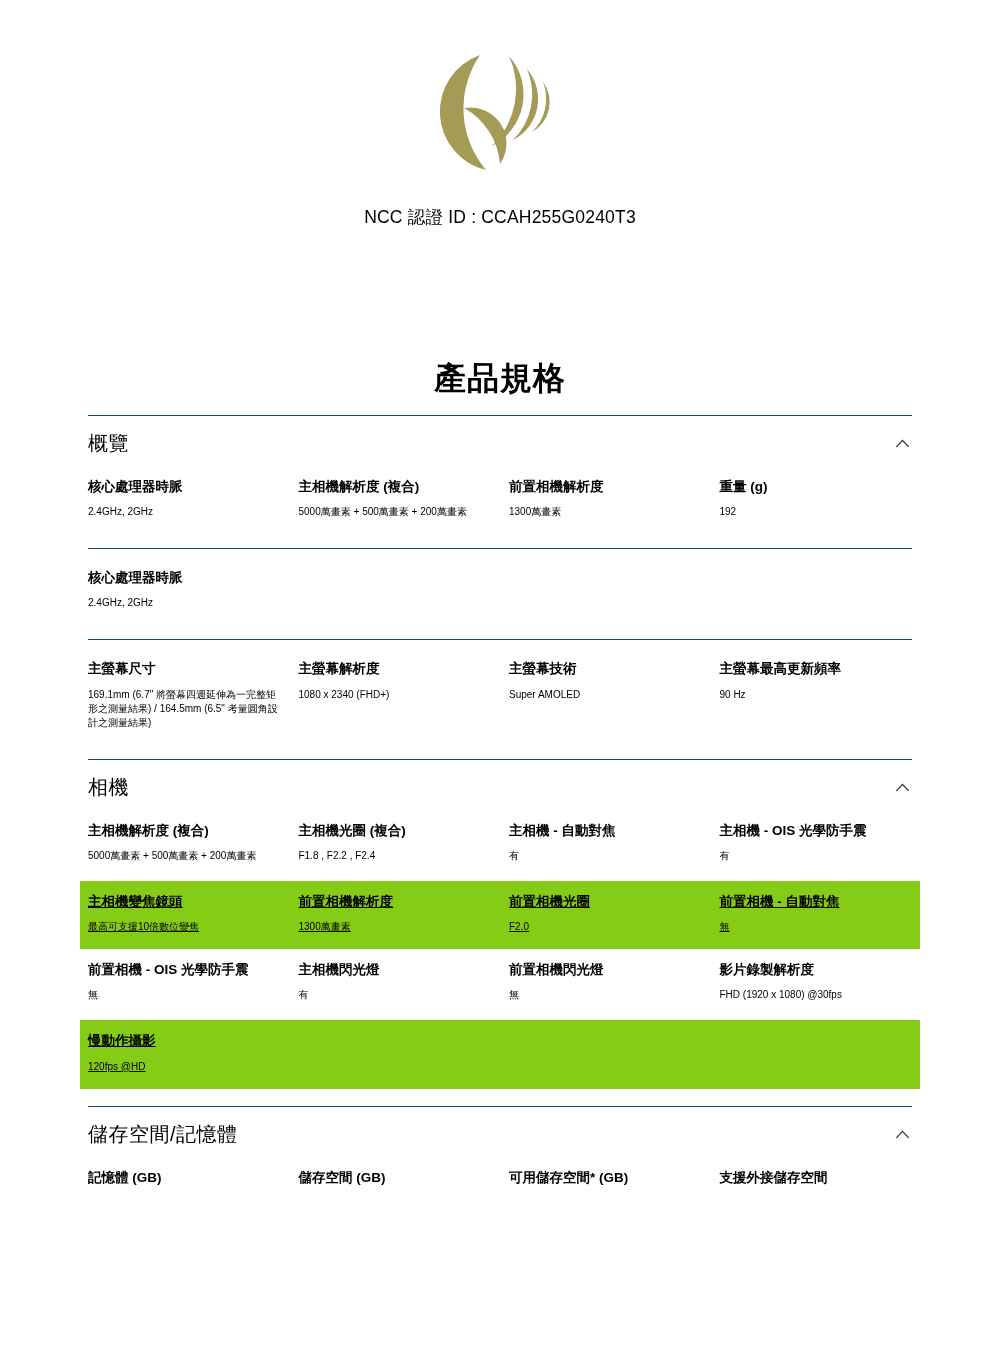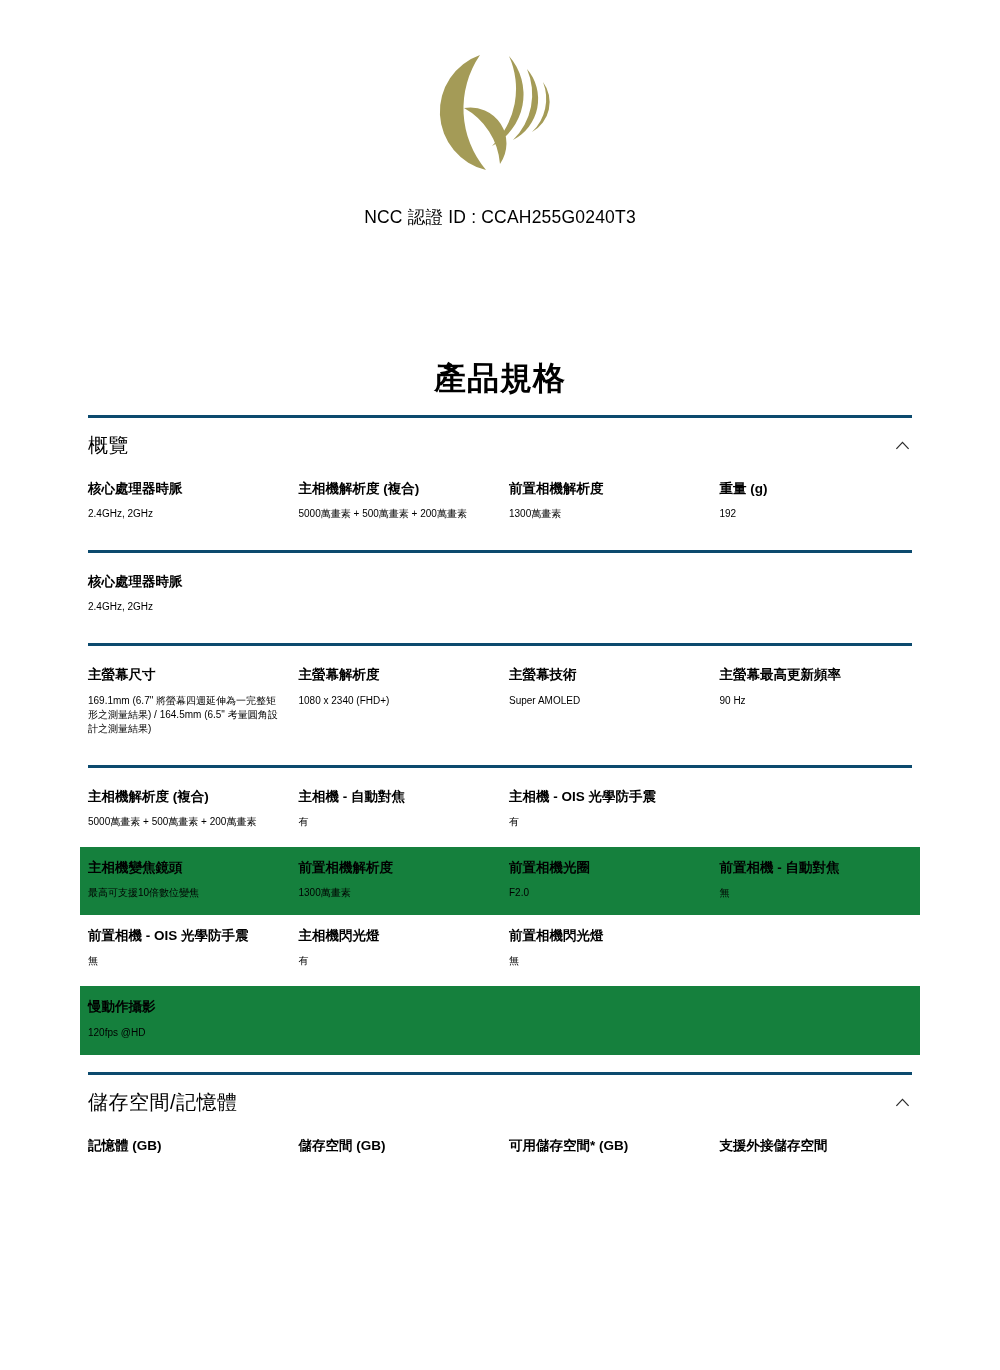--- a/index.html
+++ b/index.html
@@ -19,37 +19,37 @@
   
   .page-title {
     text-align: center;
     font-size: 32px;
     font-weight: 700;
     margin: 128px 0 14px 0;
     letter-spacing: 1px;
   }
 
   
-  section.spec-section { border-top: 3px solid #0c4a6e; padding: 11px 0 14px; }
+  section.spec-section { border-top: 1px solid #0c4a6e; padding: 11px 0 14px; }
   .section-header {
     display: flex; justify-content: space-between; align-items: center;
     padding: 3px 0 12px; cursor: pointer;
   }
   .section-title { font-size: 20px; font-weight: 400; margin: 0; letter-spacing: 0.5px; }
   .chevron { display: inline-flex; padding: 2px; }
   .chevron svg { width: 15px; height: 9px; display: block; }
 
   
   .spec-row {
     display: grid;
     grid-template-columns: repeat(4, 1fr);
     column-gap: 18px;
     padding: 9px 0 15px;
   }
-  .spec-row.shaded { background: #15803d; margin: 3px -8px; padding: 12px 8px 15px; }
+  .spec-row.shaded { background: #84cc16; margin: 3px -8px; padding: 12px 8px 15px; text-decoration: underline; }
   .spec-label { font-weight: 700; font-size: 13.5px; line-height: 1.35; margin-bottom: 9px; }
   .spec-value { font-size: 10px; line-height: 1.4; }
   .spec-notes { }
 </style>
 </head>
 <body>
 
 <div class="page">
 
   <div class="cert">
@@ -143,28 +143,41 @@
   <div class="spec-item">
     <div class="spec-label">主螢幕最高更新頻率</div>
     <div class="spec-value">90 Hz</div>
     <div class="spec-notes"></div>
   </div>
 </div>
 </div>
   </section>
 
   <section class="spec-section">
+    <header class="section-header">
+      <h2 class="section-title">相機</h2>
+      <span class="chevron">
+        <svg viewBox="0 0 16 10">
+              <path d="M1.2 8.8 L8 1.6 L14.8 8.8" fill="none" stroke="#2d2d2d" stroke-width="1.4"></path>
+            </svg>
+      </span>
+    </header>
     <div class="rows">
   <div class="spec-row">
   <div class="spec-item">
     <div class="spec-label">主相機解析度 (複合)</div>
     <div class="spec-value">5000萬畫素 + 500萬畫素 + 200萬畫素</div>
     <div class="spec-notes"></div>
   </div>
 
+  <div class="spec-item">
+    <div class="spec-label">主相機光圈 (複合)</div>
+    <div class="spec-value">F1.8 , F2.2 , F2.4</div>
+    <div class="spec-notes"></div>
+  </div>
 
   <div class="spec-item">
     <div class="spec-label">主相機 - 自動對焦</div>
     <div class="spec-value">有</div>
     <div class="spec-notes"></div>
   </div>
 
   <div class="spec-item">
     <div class="spec-label">主相機 - OIS 光學防手震</div>
     <div class="spec-value">有</div>
@@ -210,20 +223,25 @@
     <div class="spec-value">有</div>
     <div class="spec-notes"></div>
   </div>
 
   <div class="spec-item">
     <div class="spec-label">前置相機閃光燈</div>
     <div class="spec-value">無</div>
     <div class="spec-notes"></div>
   </div>
 
+  <div class="spec-item">
+    <div class="spec-label">影片錄製解析度</div>
+    <div class="spec-value">FHD (1920 x 1080) @30fps</div>
+    <div class="spec-notes"></div>
+  </div>
 </div>
 
   <div class="spec-row shaded">
   <div class="spec-item">
     <div class="spec-label">慢動作攝影</div>
     <div class="spec-value">120fps @HD</div>
     <div class="spec-notes"></div>
   </div>
 </div>
 </div>

